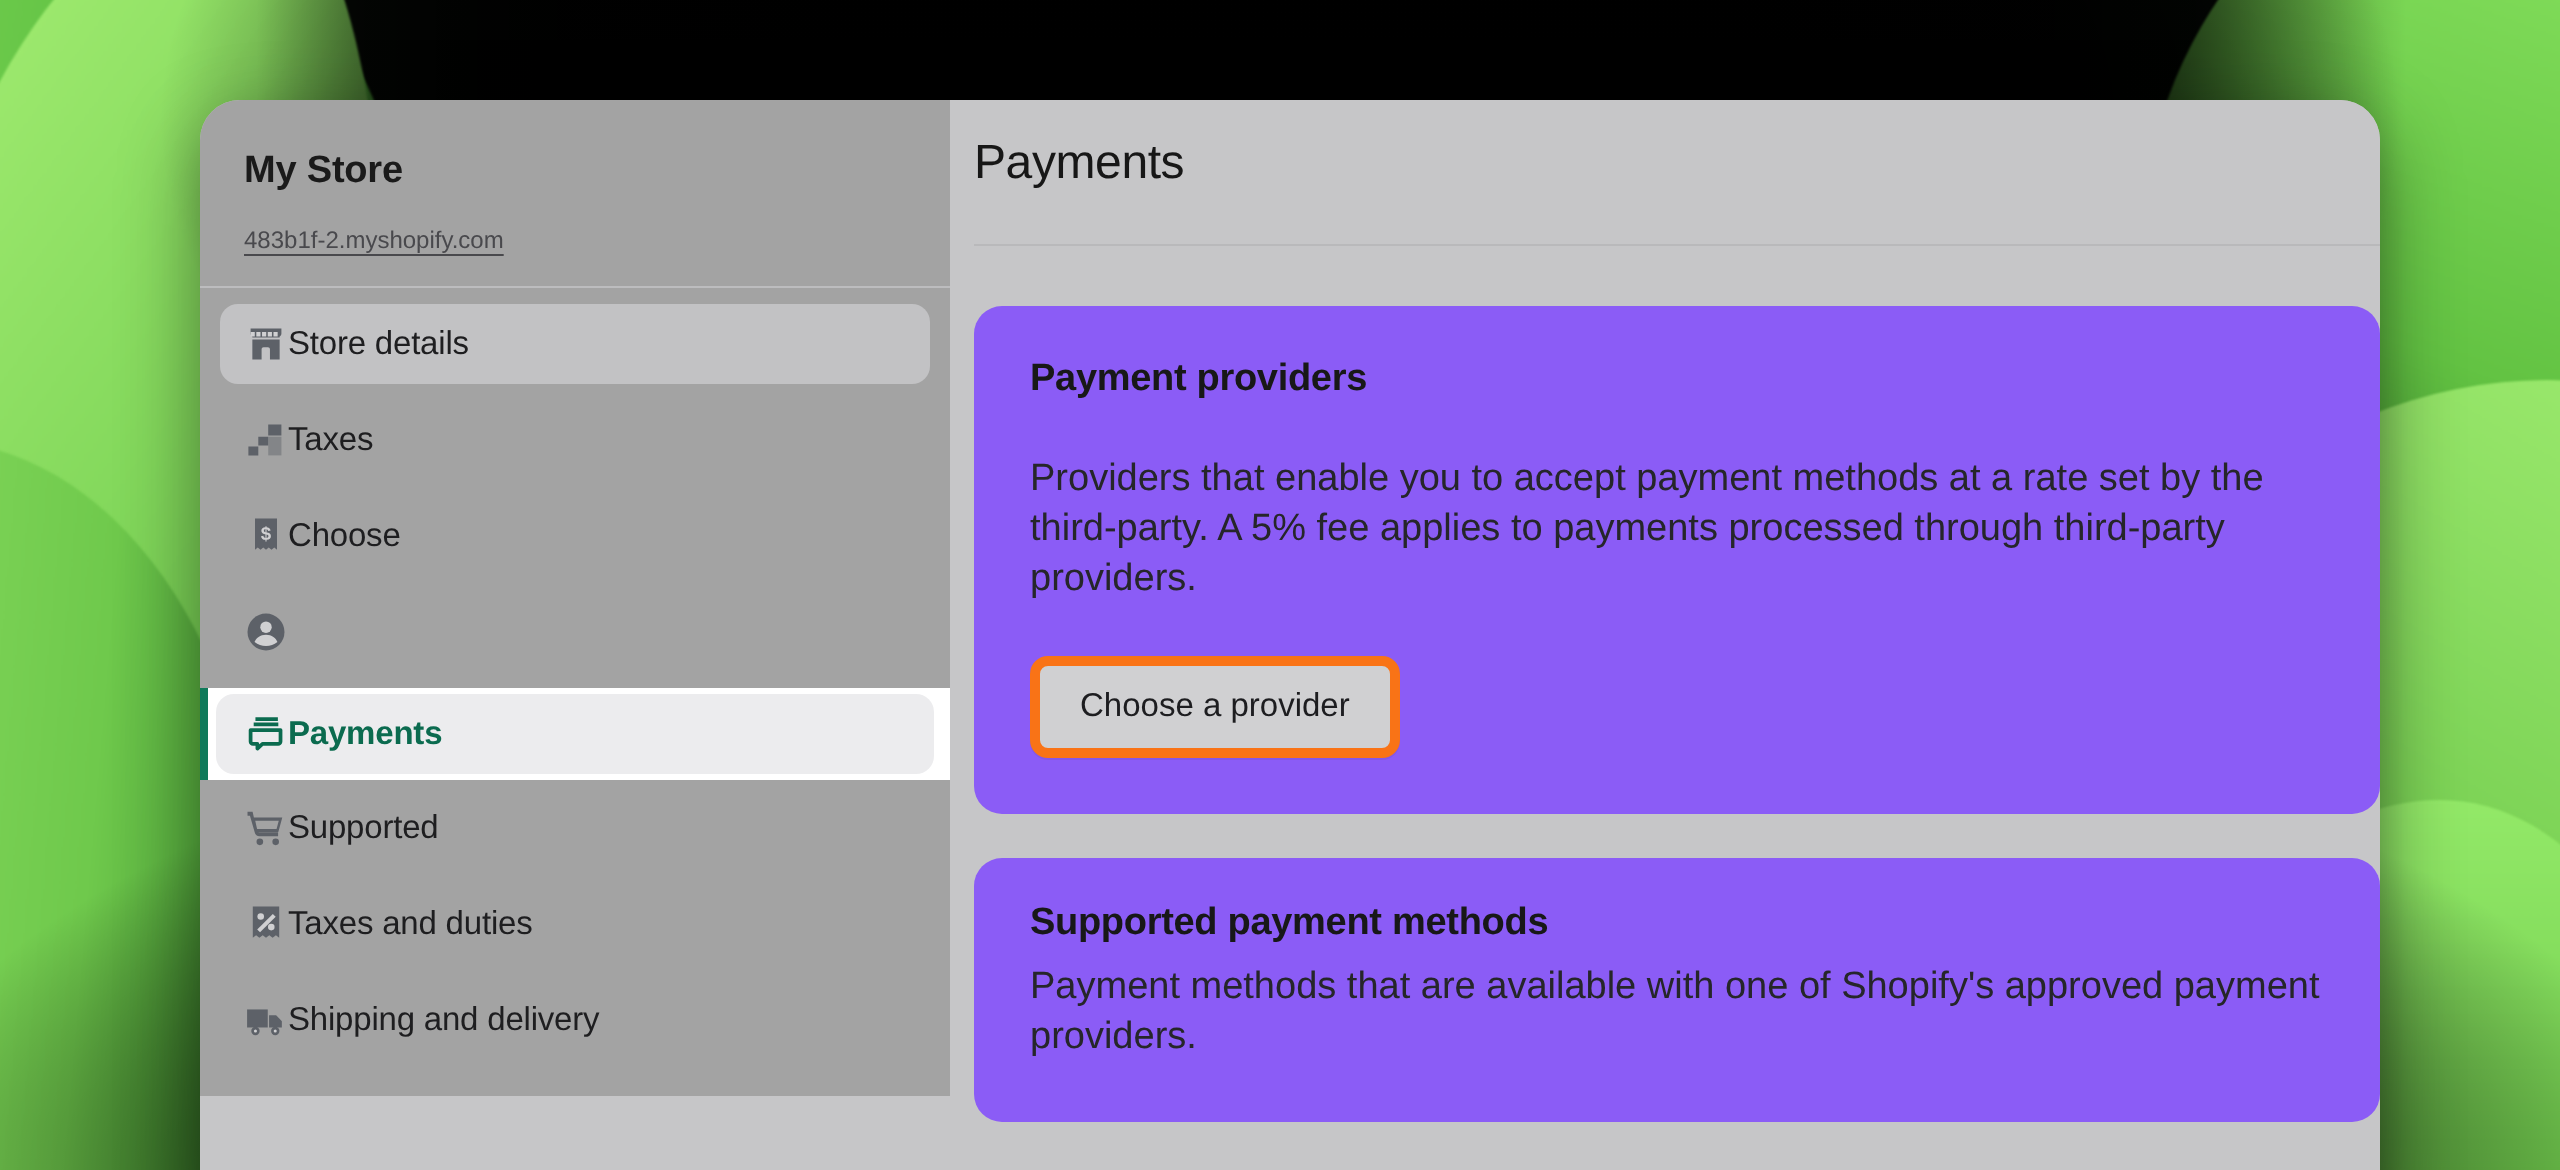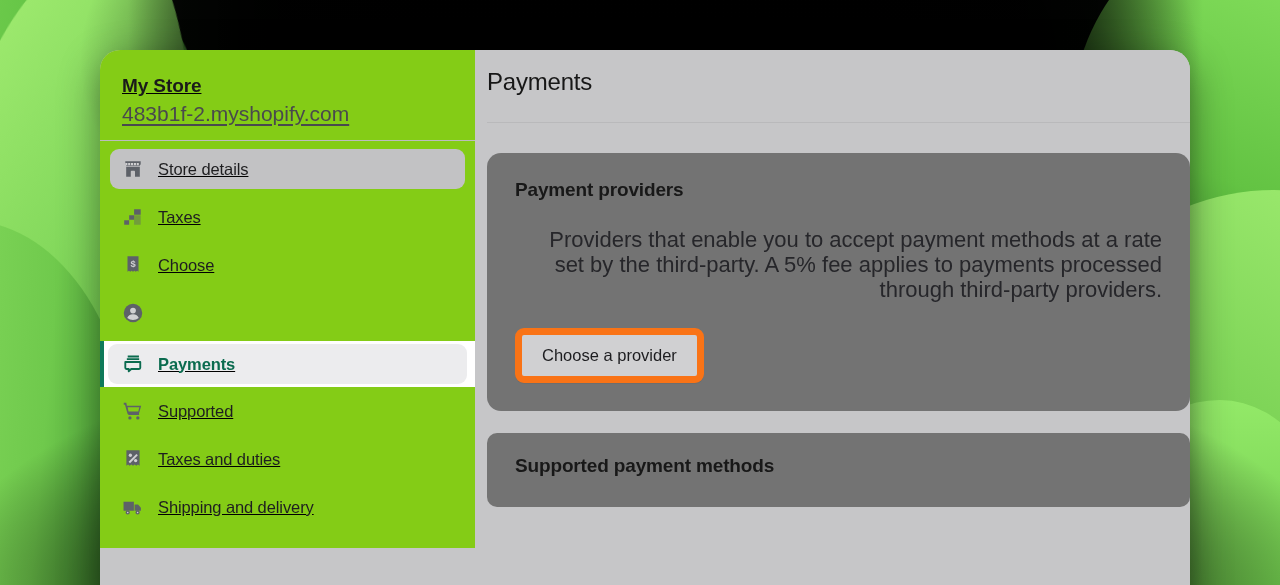--- a/index.html
+++ b/index.html
@@ -68,41 +68,40 @@
     background:#c6c6c8;
     border-radius:20px;
     box-shadow:0 14px 40px rgba(0,0,0,0.45);
     overflow:hidden;
     display:flex;
   }
 
   
   #sidebar {
     width:375px; height:498px;
-    background:#84cc16;
+    background:#a3a3a3;
     flex:0 0 375px;
     position:relative;
-    text-decoration:underline;
   }
   .store-head { padding:24px 22px 14px 22px; }
   .store-name {
     font-size:19px; font-weight:bold; color:#1a1a1a;
     letter-spacing:-0.1px; line-height:24px;
   }
   .store-url {
-    display:inline-block; margin-top:4px;
-    font-size:21px; color:#49494d;
+    display:inline-block; margin-top:15px;
+    font-size:12px; color:#49494d;
     text-decoration:underline; text-underline-offset:3px;
     cursor:pointer;
   }
   .divider-h { height:1px; background:#bcbcbe; }
 
   .nav { padding:8px 10px 0 10px; }
   .nav-item {
-    display:flex; align-items:center; gap:14px;
+    display:flex; align-items:center; 
     height:40px; padding:0 12px;
     border-radius:9px;
     margin-bottom:8px;
     cursor:pointer;
     position:relative;
   }
   .nav-item.hovered { background:#c2c2c4; }
   .nav-label {
     font-size:16.5px; color:#1e1e20; letter-spacing:-0.1px;
   }
@@ -139,40 +138,40 @@
   }
   .page-title {
     font-size:24px; color:#171717; letter-spacing:-0.2px;
     padding:18px 0 0 12px;
   }
   .title-divider {
     height:1px; background:#b9b9bb;
     margin:26px 0 0 12px;
   }
   .card {
-    background:#737373;
+    background:#8b5cf6;
     border-radius:14px;
     margin:30px 0 0 12px;
     padding:26px 28px 28px 28px;
     min-width:700px;
   }
-  .card.second { margin-top:22px; padding:22px 28px 30px 28px;border-radius:10px; }
+  .card.second { margin-top:22px; padding:22px 28px 30px 28px; }
   .card-title {
     font-size:19px; font-weight:bold; color:#181818;
     letter-spacing:-0.15px;
   }
   .card-body {
-    font-size:22px; color:#26262a; line-height:25px;
-    margin-top:26px; white-space:pre-wrap;text-align:right;
+    font-size:19px; color:#26262a; line-height:25px;
+    margin-top:26px; white-space:pre-wrap;
   }
   .card.second .card-body { margin-top:8px; }
   .btn {
     display:inline-block; margin-top:26px;
     background:#d0d0d2;
-    border:7px solid #f97316;
+    border:5px solid #f97316;
     border-radius:9px;
     padding:11px 20px;
     font-size:16.5px; color:#1d1d20;
     font-family:"Liberation Sans", sans-serif;
     cursor:pointer;
     box-shadow:0 1px 0 rgba(0,0,0,0.05);
   }
 </style>
 </head>
 <body>
@@ -296,16 +295,17 @@
     <div class="title-divider"></div>
 
     <div class="card">
       <div class="card-title">Payment providers</div>
       <div class="card-body">Providers that enable you to accept payment methods at a rate set by the third-party. A 5% fee applies to payments processed through third-party providers.</div>
       <button class="btn">Choose a provider</button>
     </div>
 
     <div class="card second">
       <div class="card-title">Supported payment methods</div>
+      <div class="card-body">Payment methods that are available with one of Shopify's approved payment providers.</div>
     </div>
 
   </div>
 </div>
 
 </body></html>

